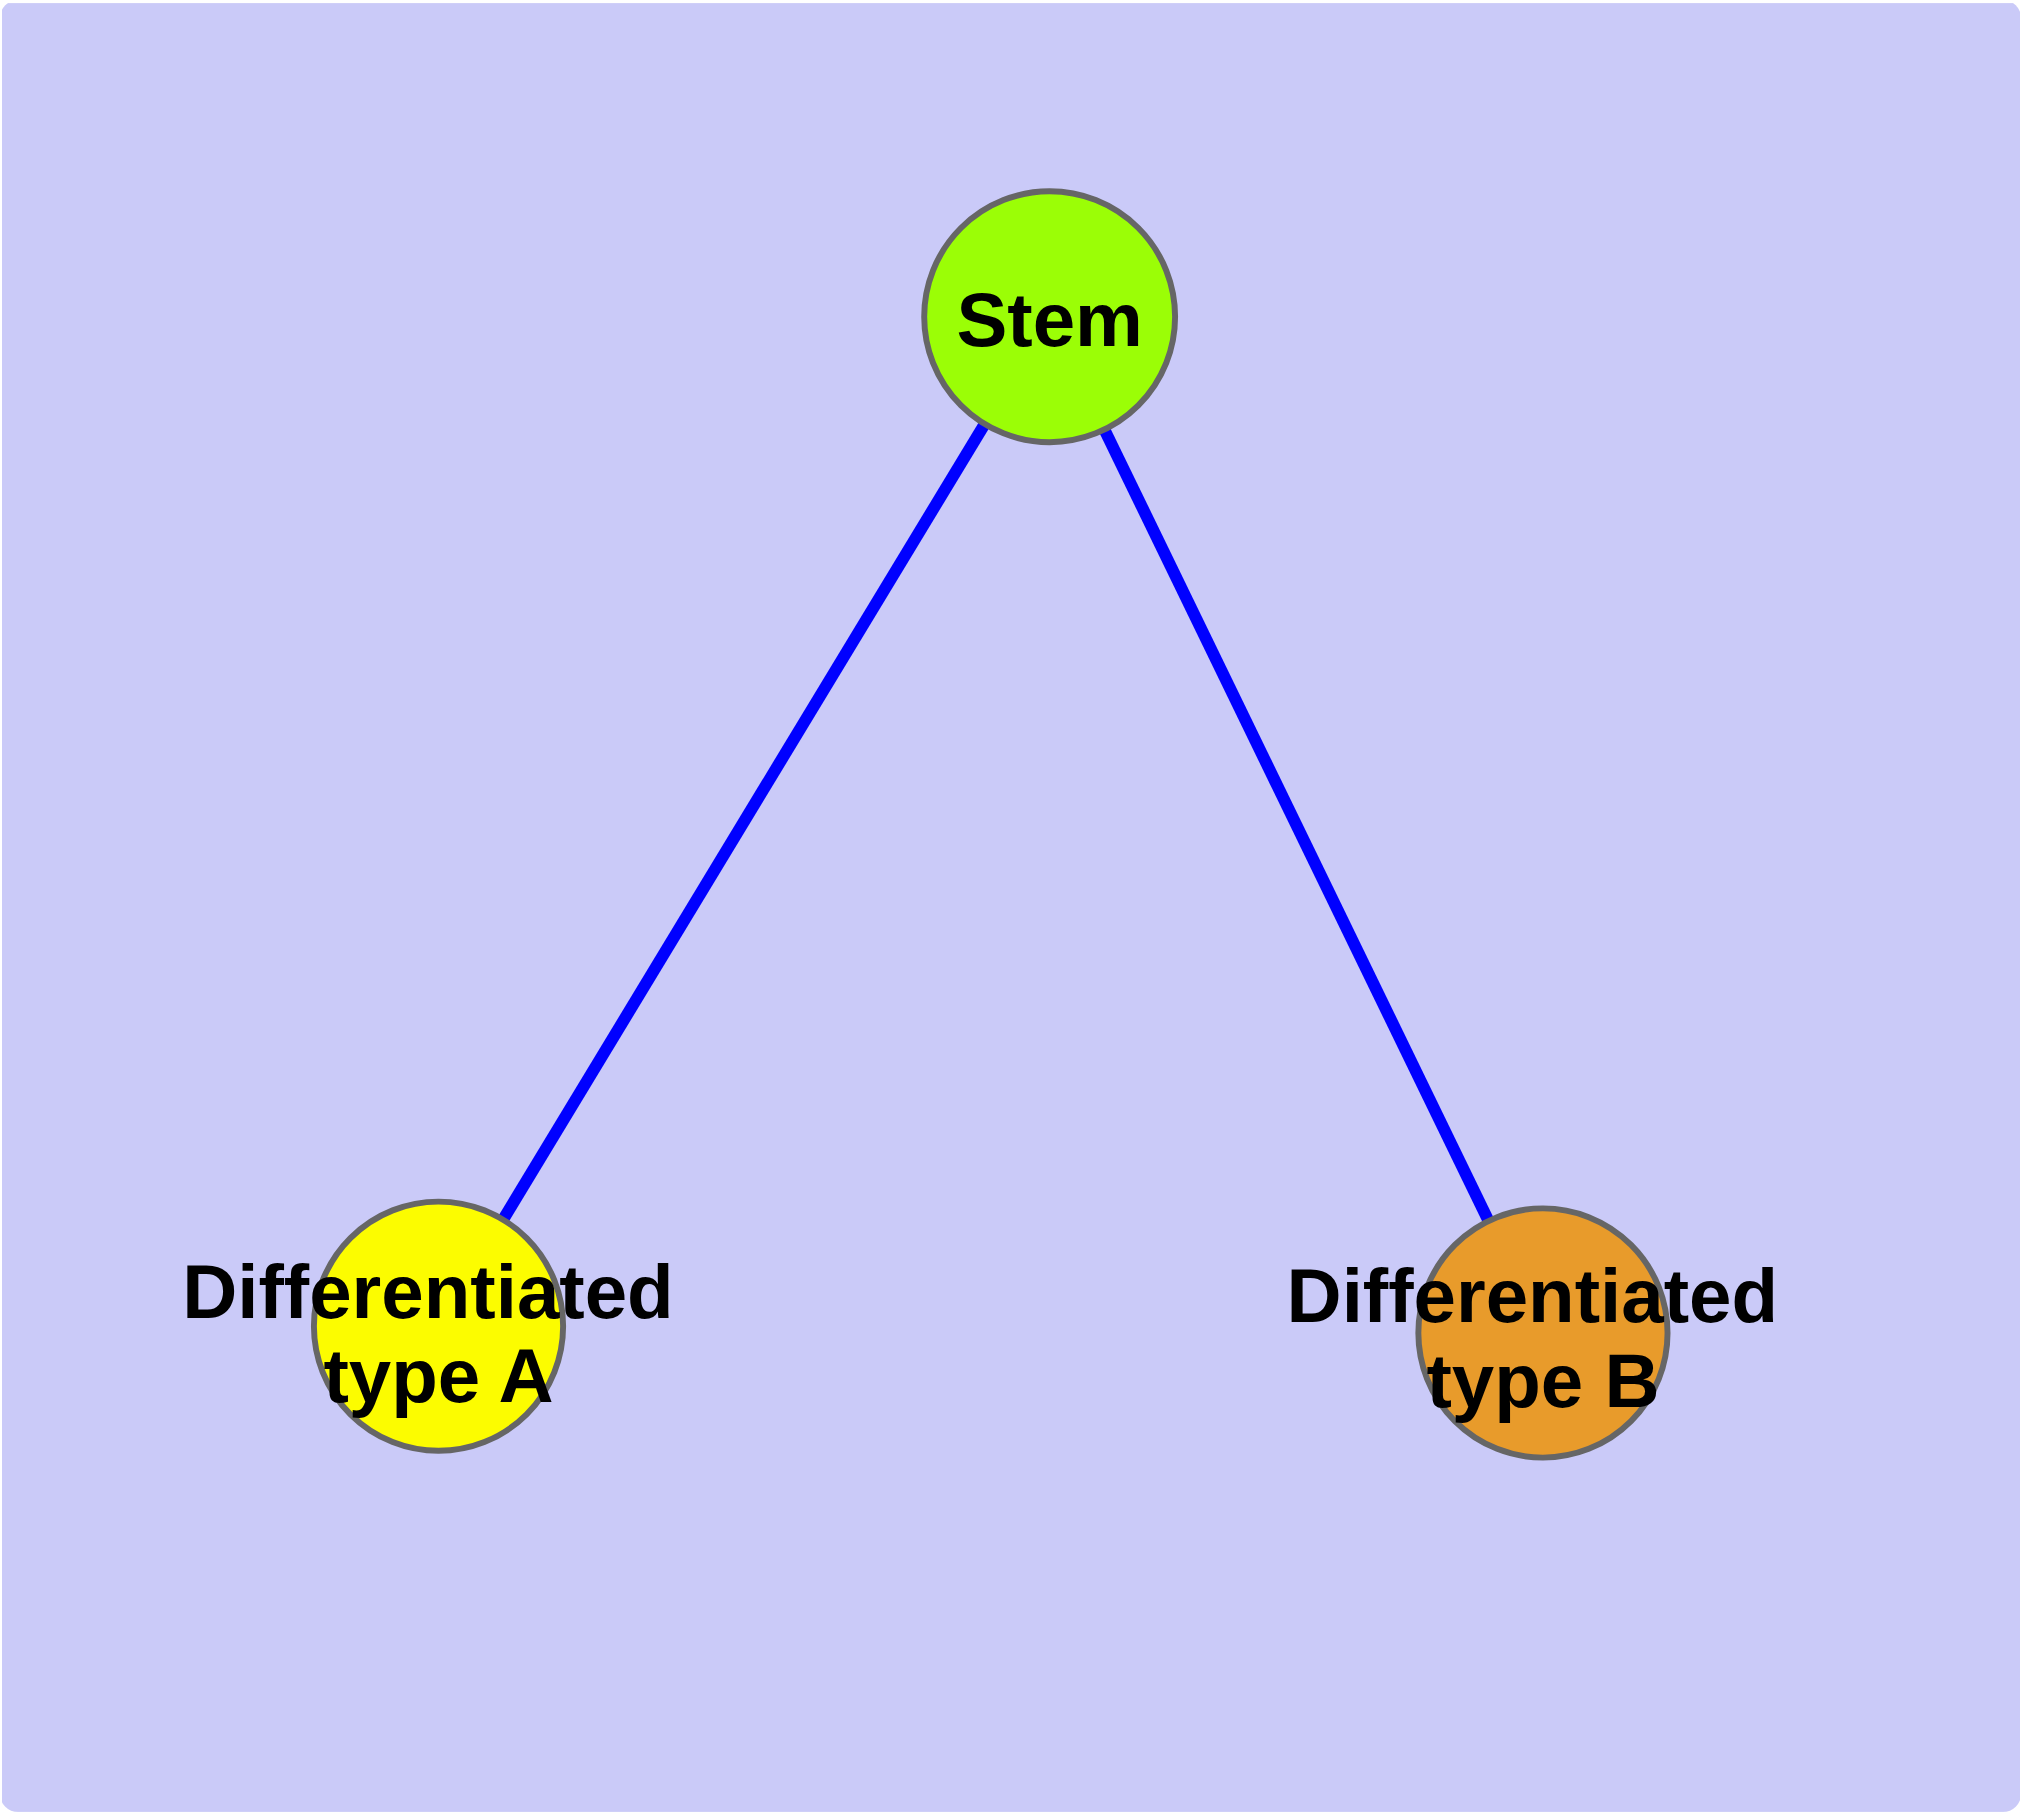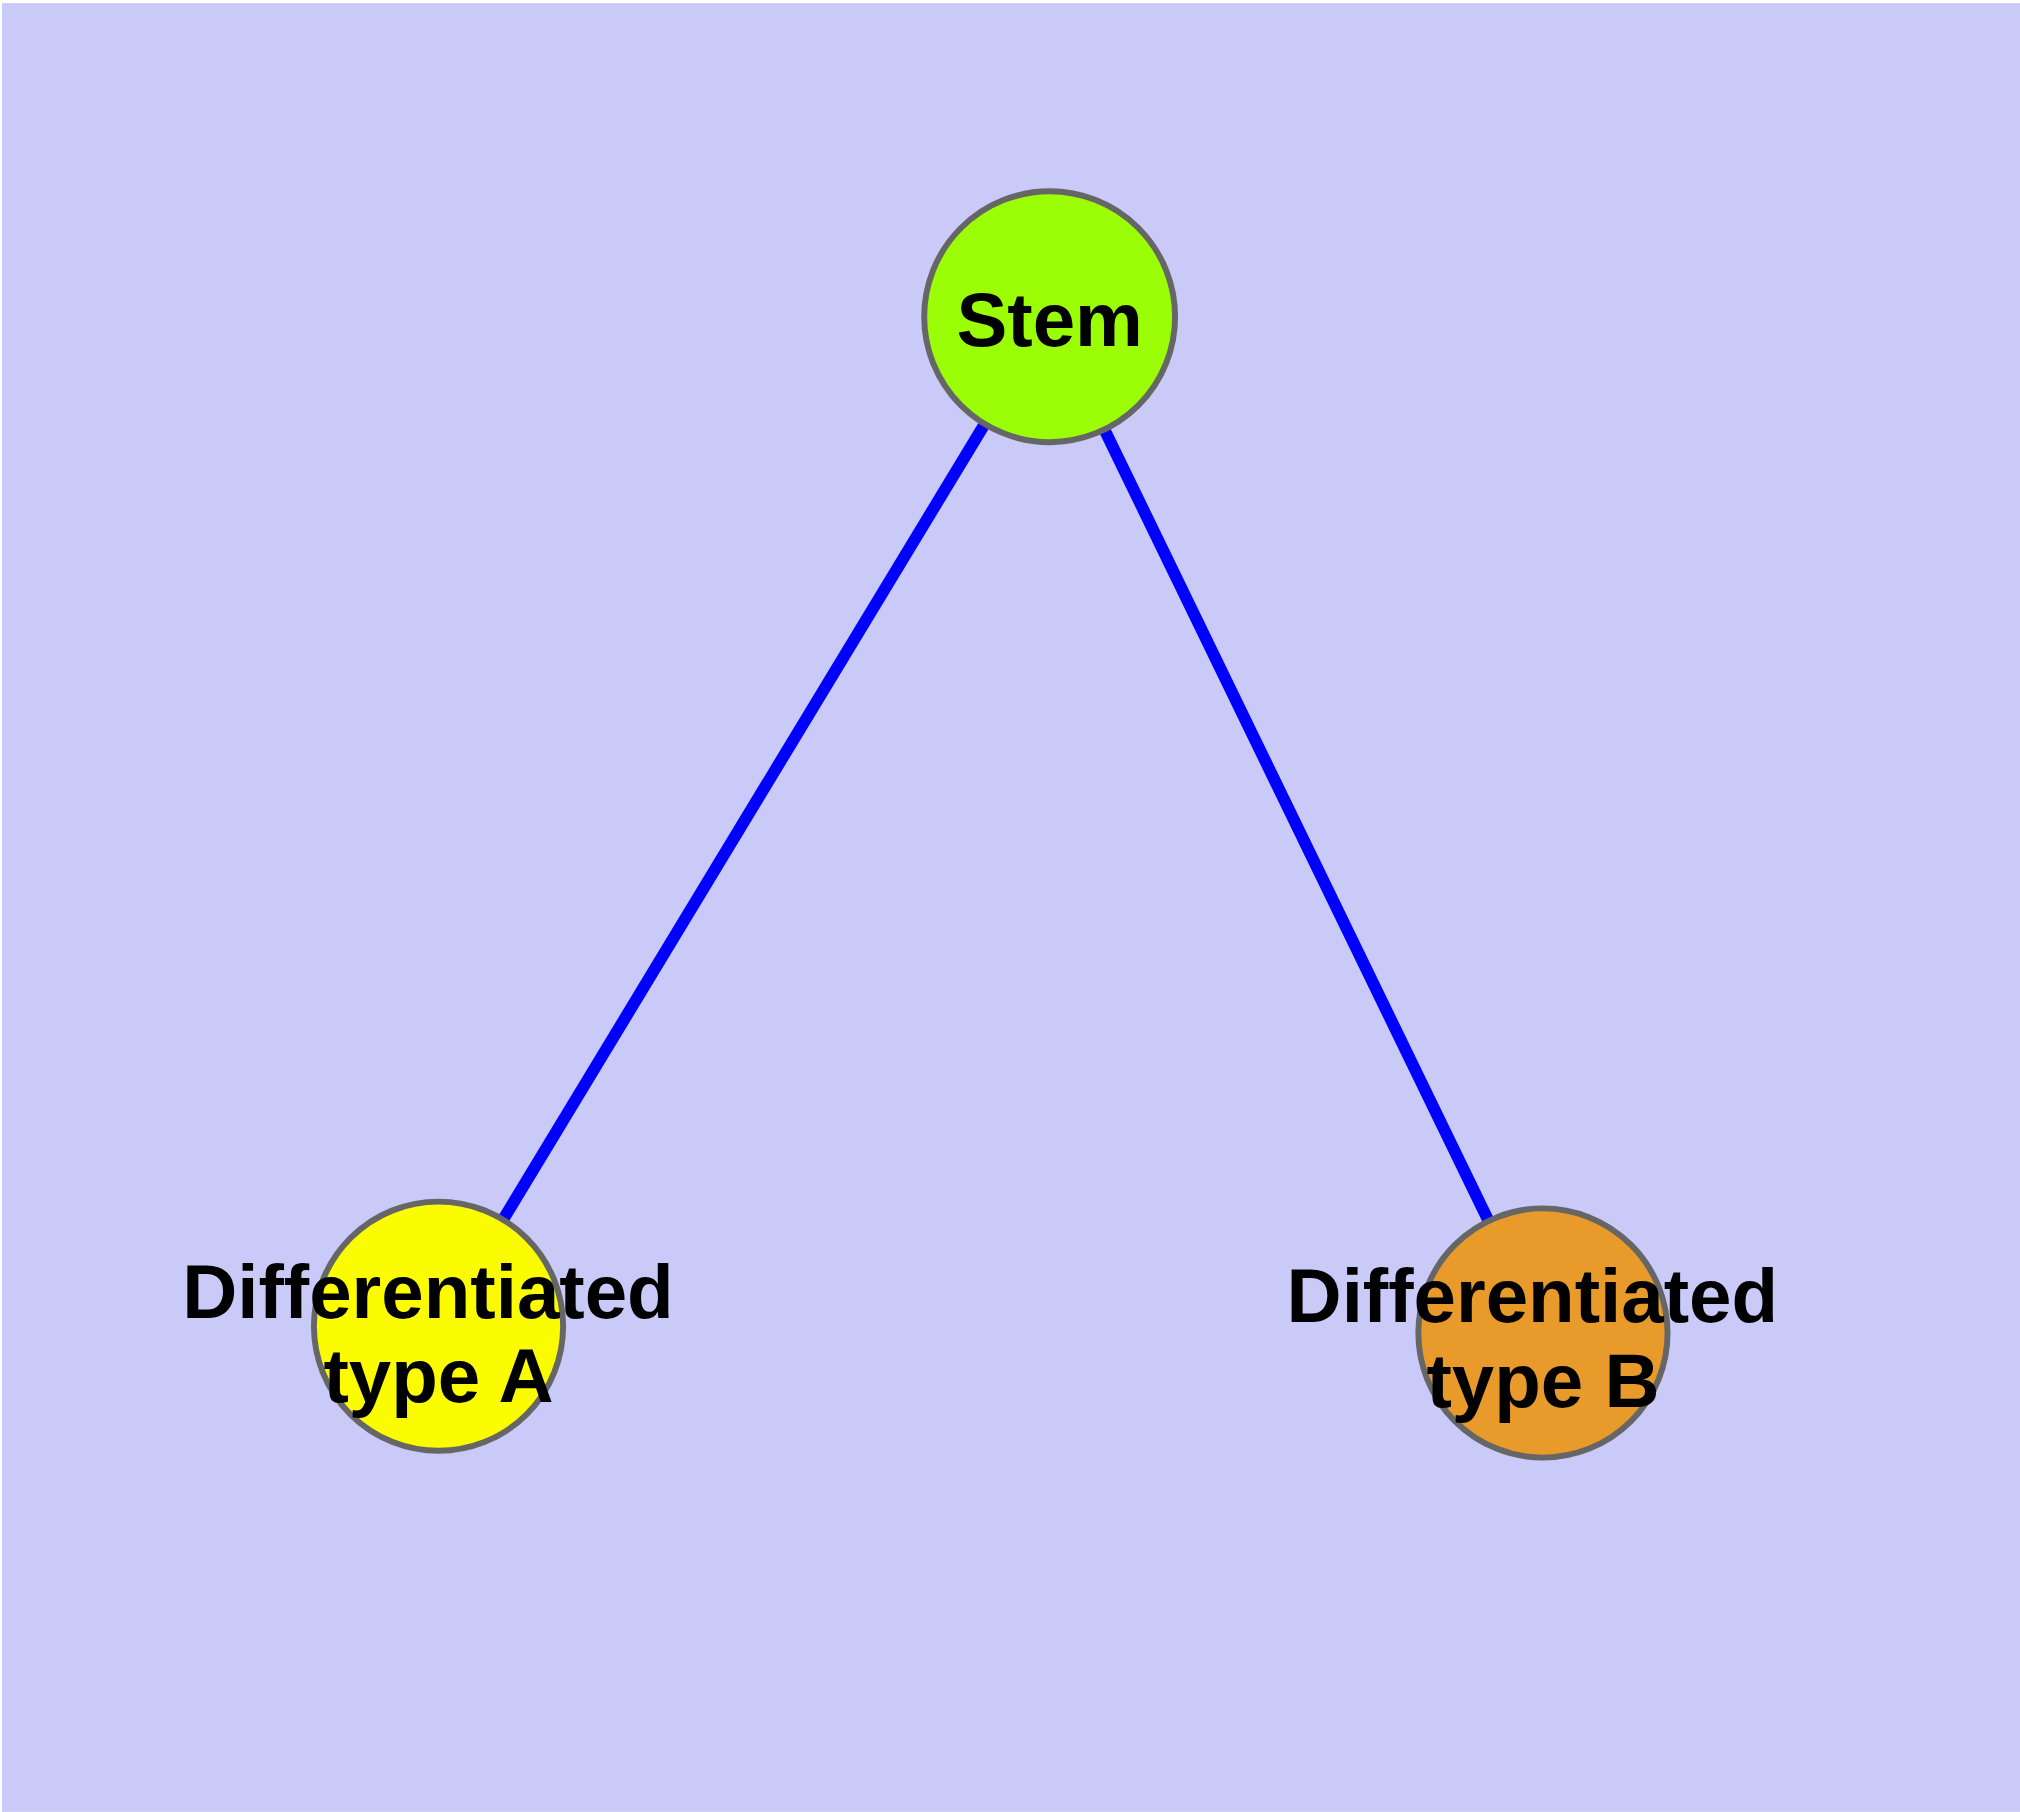--- a/index.html
+++ b/index.html
@@ -7,20 +7,21 @@
     padding: 0;
     background: #ffffff;
   }
   .page {
     position: relative;
     width: 2021px;
     height: 1812px;
     background: #ffffff;
     overflow: hidden;
     font-family: "Liberation Sans", sans-serif;
+    border-radius: 18px;
   }
   .graph-svg {
     position: absolute;
     left: 1.7px;
     top: 3.4px;
     display: block;
   }
   .node-label {
     font-family: "Liberation Sans", sans-serif;
     font-size: 90px;

